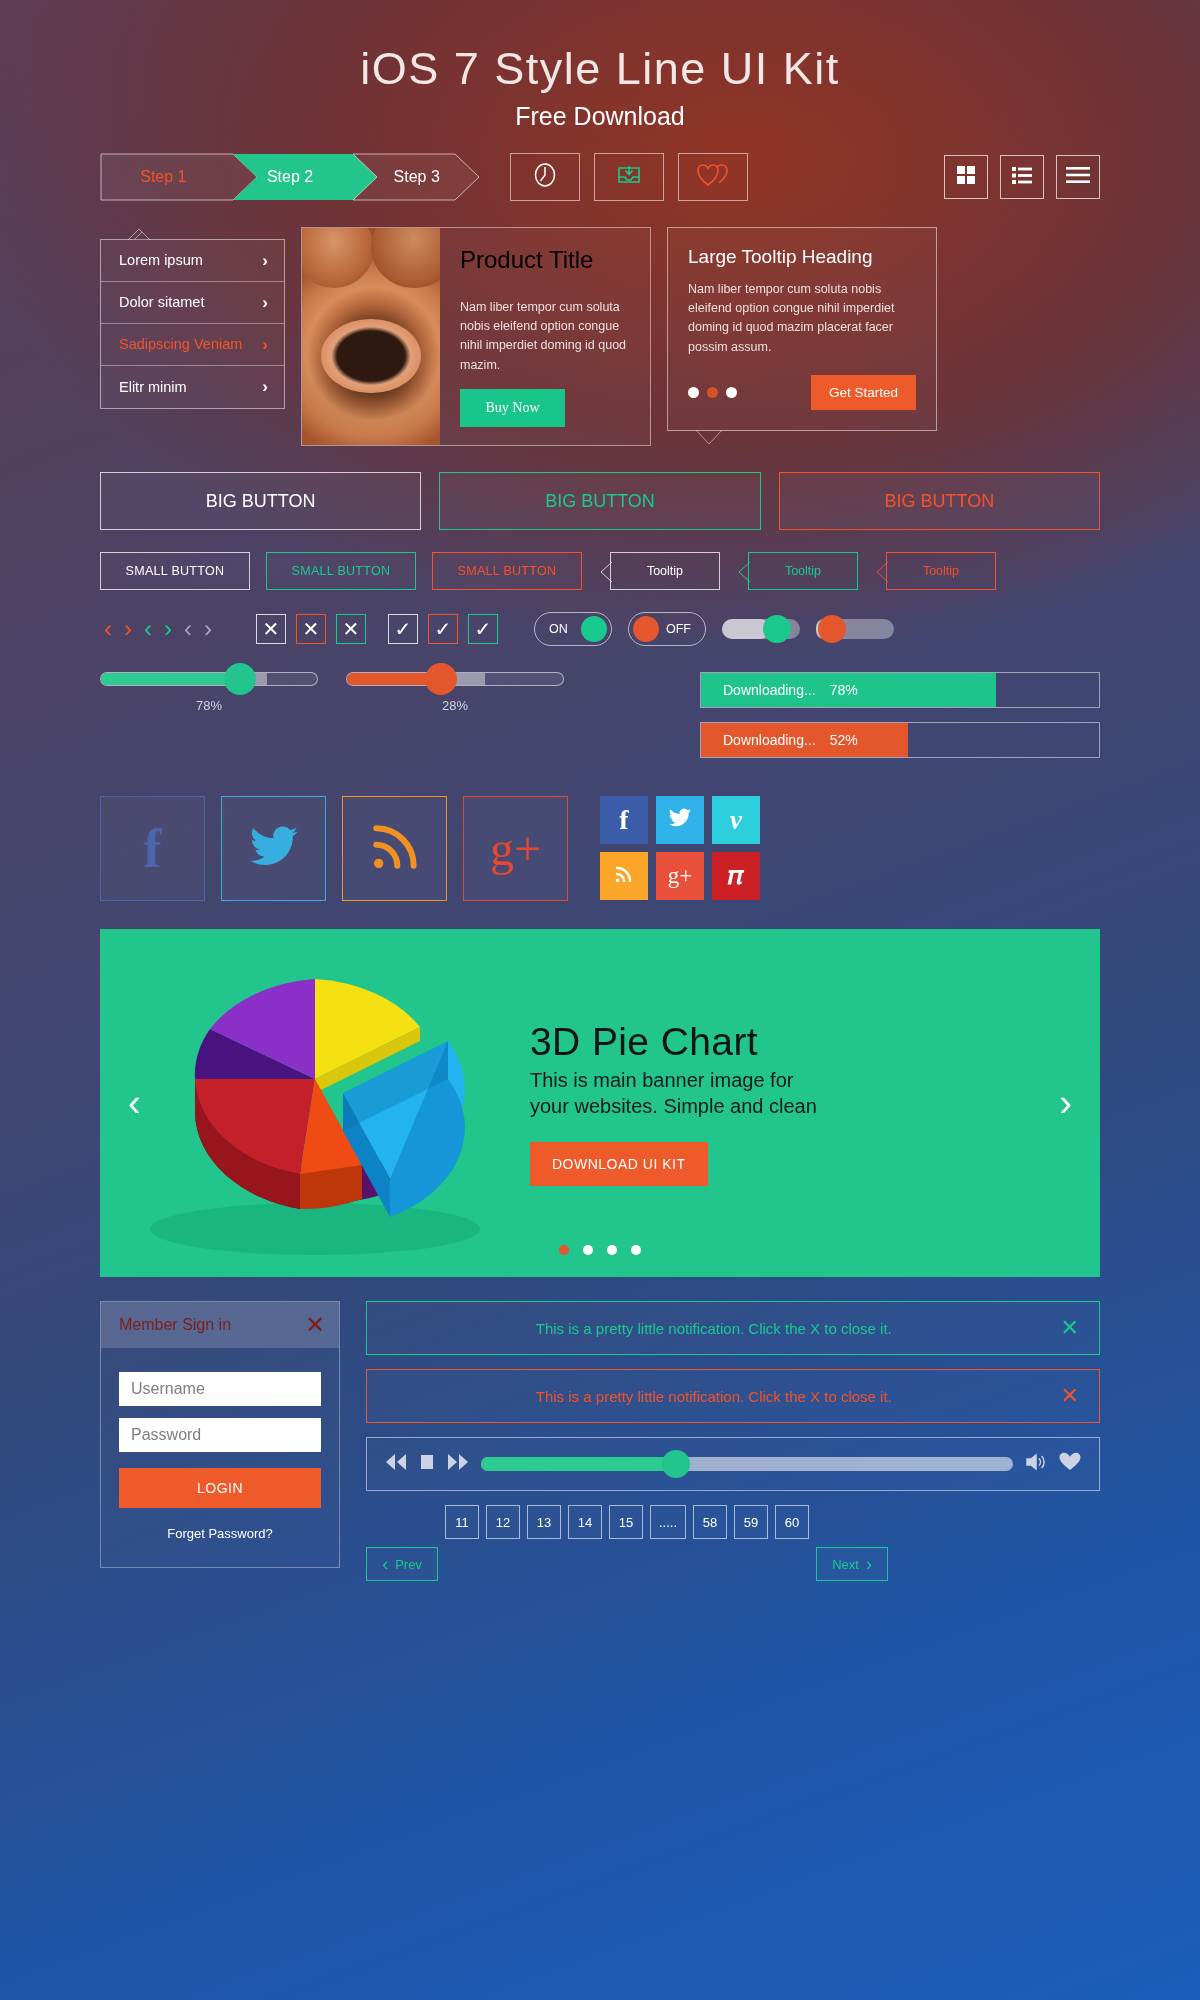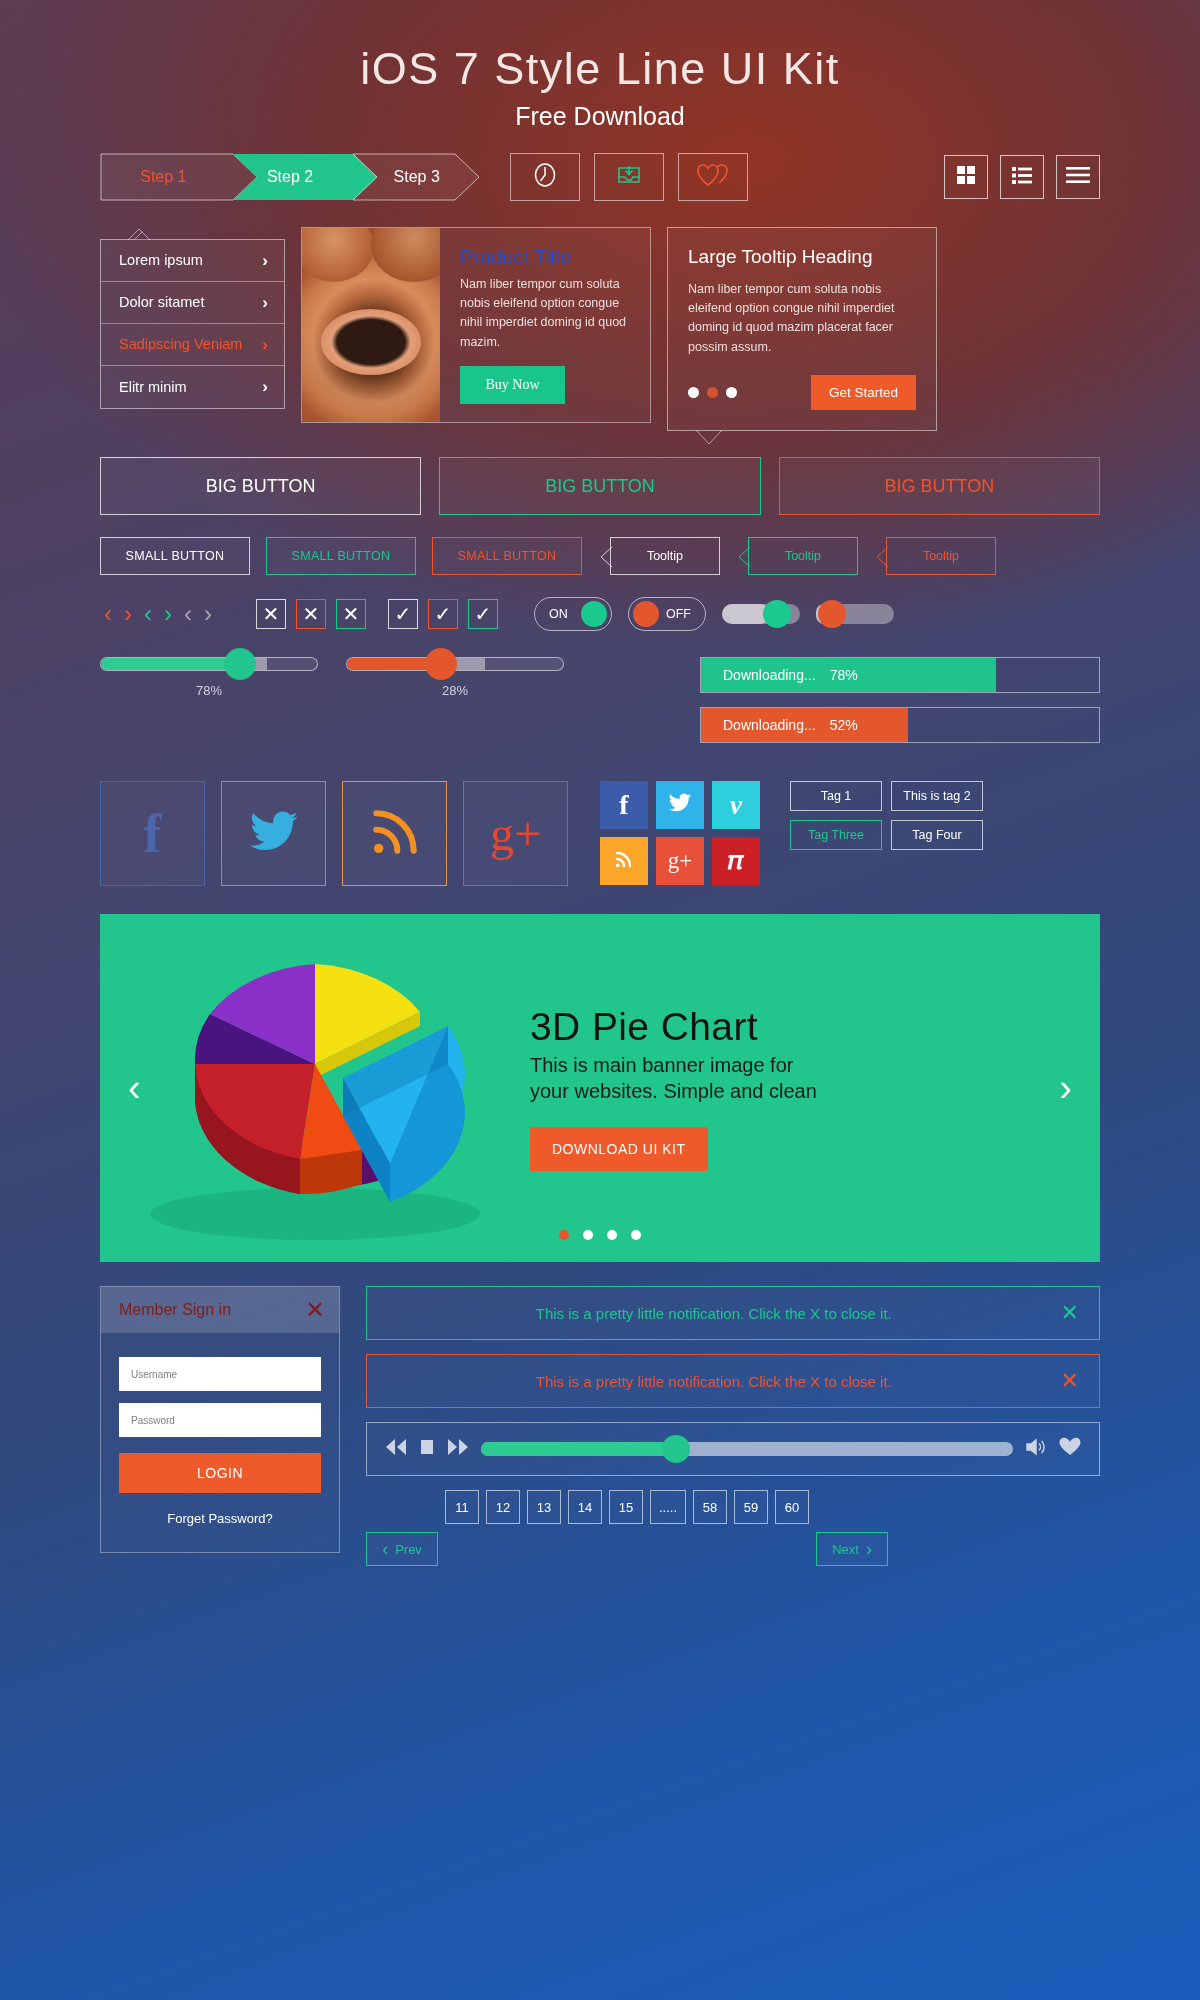--- a/index.html
+++ b/index.html
@@ -109,21 +109,21 @@
     position:absolute; left:-6%; top:-8%; width:58%; height:36%;
     border-radius:50%;
     background:radial-gradient(ellipse at 50% 40%, #d79567 0%, #b9663a 60%, #8e4526 100%);
   }
   .prod-img .potTop2{
     position:absolute; right:-12%; top:-10%; width:62%; height:38%;
     border-radius:50%;
     background:radial-gradient(ellipse at 50% 40%, #cf8a5f 0%, #ad5e33 60%, #86401f 100%);
   }
   .prod-body { padding:18px 18px 18px 20px; flex:1; }
-  .prod-title { font-size:20px; color:#1d4ed8; font-weight:400; margin-bottom:6px; }
+  .prod-title { font-size:24px; color:#000000; font-weight:400; margin-bottom:24px; }
   .prod-text { font-size:12.5px; line-height:1.55; color:#ecdedd; }
   .btn-buy {
     margin-top:14px; background:#18c68c; color:#fff; border:0; font-size:14px;
     padding:11px 0; width:105px; cursor:pointer; font-family:Liberation Serif, serif;
   }
 
   .tooltipcard {
     width:270px; border:1px solid rgba(255,255,255,0.5);
     padding:18px 20px 20px; background:rgba(255,255,255,0.03); position:relative;
   }
@@ -268,21 +268,21 @@
   
   .row-bottom { margin-top:24px; display:flex; gap:26px; align-items:flex-start; }
   .login { width:240px; border:1px solid rgba(255,255,255,0.35); background:rgba(255,255,255,0.02); }
   .login-head {
     height:46px; background:rgba(255,255,255,0.16); display:flex; align-items:center;
     justify-content:space-between; padding:0 14px 0 18px; color:#7f1d1d; font-size:16px;
   }
   .login-body { padding:24px 18px 26px; }
   .inp {
     width:100%; height:34px; background:#fff; border:0; outline:0; padding:0 12px;
-    font-size:10px; color:#7e7e7e; font-family:inherit; display:flex; align-items:center;
+    font-size:16px; color:#7e7e7e; font-family:inherit; display:flex; align-items:center;
     margin-bottom:12px;
   }
   .btn-login {
     width:100%; height:40px; background:#ef5a2a; color:#fff; border:0; font-size:14px;
     cursor:pointer; font-family:inherit; letter-spacing:.5px; margin-top:4px;
   }
   .forget { text-align:center; color:#fff; font-size:13px; margin-top:18px; cursor:pointer; }
 
   .rightcol { flex:1; }
   .notif {
@@ -613,26 +613,20 @@
           </span>
         </div>
         <div class="sgi" style="background:#e8503a">
           <span style="font-size:23px;font-family:'Liberation Serif',serif;">g+</span>
         </div>
         <div class="sgi" style="background:#cd1f26">
           <span style="font-size:26px;font-family:'Liberation Serif',serif;font-weight:700;">𝜋</span>
         </div>
       </div>
 
-      <div class="tags">
-        <div class="tag">Tag 1</div>
-        <div class="tag">This is tag 2</div>
-        <div class="tag g">Tag Three</div>
-        <div class="tag">Tag Four</div>
-      </div>
     </div>
 
     <div class="banner">
       <div class="pie-area">
         <svg width="430" height="348" viewBox="0 0 430 348">
           <ellipse cx="215" cy="300" rx="165" ry="26" fill="#16a876" opacity="0.55"></ellipse>
 
           <path d="M95 150 A135 100 0 0 0 330 205 L330 240 A135 100 0 0 1 95 185 Z" fill="#5a0f6b"></path>
           <path d="M95 150 A135 100 0 0 0 200 245 L200 280 A135 100 0 0 1 95 185 Z" fill="#8e1414"></path>
 

